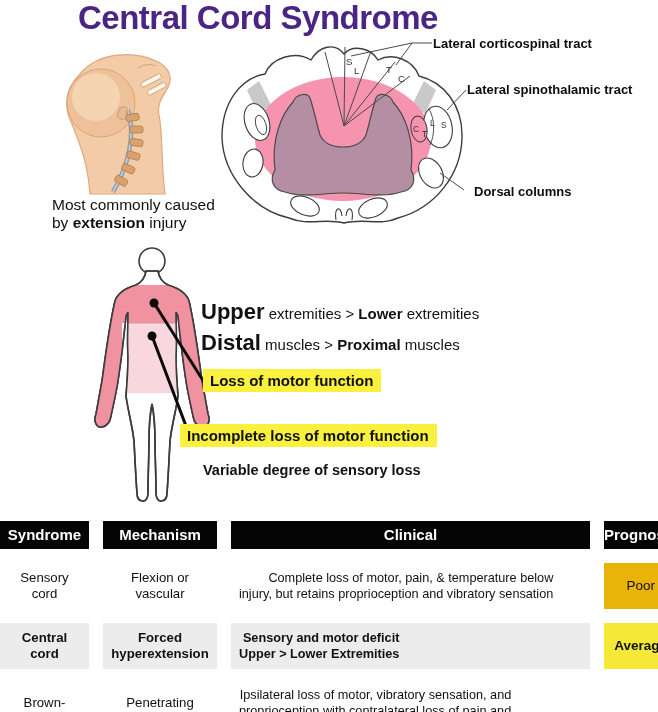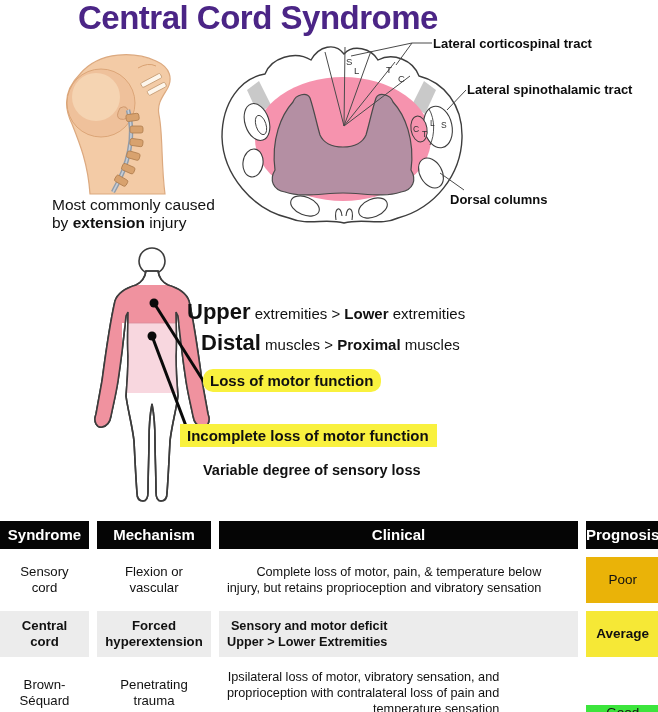--- a/index.html
+++ b/index.html
@@ -13,39 +13,39 @@
     left:78px;top:0px;font-size:33px;font-weight:800;letter-spacing:-0.5px;line-height:36px;
     white-space:nowrap;
   }
   
   .cause{left:52px;top:196px;width:196px;font-size:15.5px;line-height:17.5px;}
   .cause b{font-weight:bold;}
   
   .tract-label{font-size:13px;font-weight:bold;white-space:nowrap;color:#0d0d0d;}
   .lbl-cst{left:433px;top:36px;}
   .lbl-stt{left:467px;top:82px;}
-  .lbl-dorsal{left:450px;top:184px;margin-top:8px;}
+  .lbl-dorsal{left:474px;top:184px;}
   
   .findline{white-space:nowrap;}
   .findline .big{font-size:22px;font-weight:bold;}
   .findline .reg{font-size:15px;}
   .findline .bld{font-size:15px;font-weight:bold;}
-  .upper-line{left:187px;top:299px;}
+  .upper-line{left:201px;top:299px;}
   .distal-line{left:201px;top:330px;}
   .hl{
     font-size:15px;font-weight:bold;padding:3px 8px 3px 7px;white-space:nowrap;color:#101010;
   }
-  .hl1{left:203px;top:369px;border-radius:10px;}
+  .hl1{left:203px;top:369px;}
   .hl2{left:180px;top:424px;}
   .sensory{left:203px;top:462px;font-size:14.5px;font-weight:bold;white-space:nowrap;}
   
   .syn-table{
     left:0;top:521px;width:658px;height:191px;
     display:grid;grid-template-columns:89px 114px 359px 1fr;
-    grid-template-rows:28px 46px 46px auto;gap:8px;background:#fff;
+    grid-template-rows:28px 46px 46px auto;gap:14px;background:#fff;
   }
   .cell{
     display:flex;align-items:center;justify-content:center;text-align:center;
     white-space:pre-line;font-size:13.2px;line-height:1.22;
   }
   .cell.head{background:#050505;color:#fff;font-weight:bold;font-size:15px;white-space:nowrap;}
   .cell.clinical{justify-content:flex-start;text-align:right;padding:0 3px 0 8px;font-size:12.7px;line-height:1.26;}
   .cell.rowhl{background:#ECECEC;font-weight:bold;}
   .cell.prog{font-size:13.5px;}
   .cell.prog.bld{font-weight:bold;}

